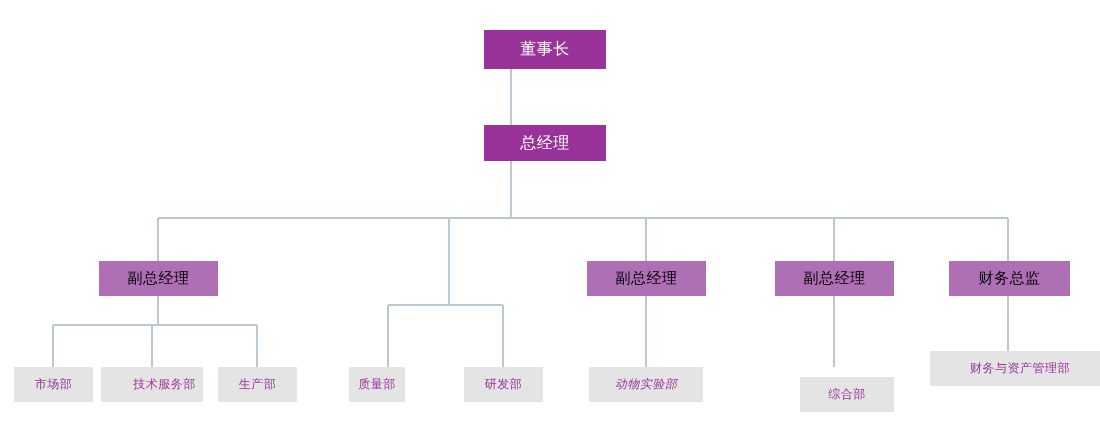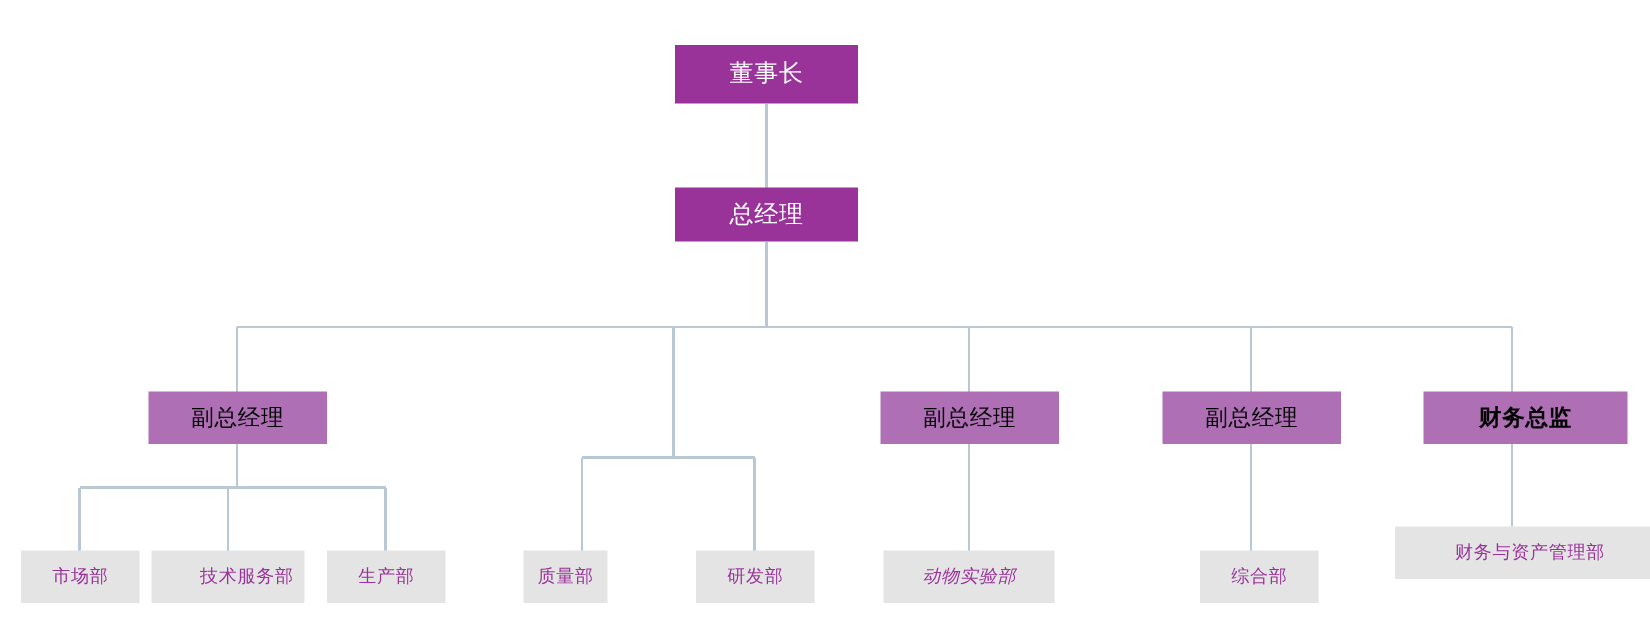--- a/index.html
+++ b/index.html
@@ -32,20 +32,21 @@
     justify-content: center;
     white-space: nowrap;
     letter-spacing: 0.5px;
     z-index: 2;
   }
   .node-level1 {
     background: #993399;
     color: #ffffff;
     font-size: 16px;
     height: 39px;
+    margin-left: 34px;
   }
   .node-level2 {
     background: #AE6FB4;
     color: #000000;
     font-size: 15px;
     height: 35px;
   }
   .node-level3 {
     background: #E4E4E4;
     color: #993399;
@@ -92,31 +93,31 @@
   <div class="node node-level1" style="left:450px; top:30px; width:122px;">董事长</div>
 
   <div class="node node-level1" style="left:450px; top:125px; width:122px; height:36px;">总经理</div>
 
   <div class="node node-level2" style="left:99px; top:261px; width:119px;">副总经理</div>
 
   <div class="node node-level2" style="left:587px; top:261px; width:119px;">副总经理</div>
 
   <div class="node node-level2" style="left:775px; top:261px; width:119px;">副总经理</div>
 
-  <div class="node node-level2" style="left:949px; top:261px; width:136px;font-weight:bold;">财务总监</div>
+  <div class="node node-level2" style="left:949px; top:261px; width:121px;">财务总监</div>
 
   <div class="node node-level3" style="left:14px; top:367px; width:79px;">市场部</div>
 
   <div class="node node-level3" style="left:101px; top:367px; width:102px;padding-left:25px;">技术服务部</div>
 
   <div class="node node-level3" style="left:218px; top:367px; width:79px;font-family:Liberation Mono, monospace;">生产部</div>
 
   <div class="node node-level3" style="left:349px; top:367px; width:56px;">质量部</div>
 
   <div class="node node-level3" style="left:464px; top:367px; width:79px;">研发部</div>
 
   <div class="node node-level3" style="left:589px; top:367px; width:114px;font-style:italic;">动物实验部</div>
 
-  <div class="node node-level3" style="left:800px; top:367px; width:79px;">综合部</div>
+  <div class="node node-level3" style="left:800px; top:377px; width:94px;">综合部</div>
 
   <div class="node node-level3" style="left:930px; top:351px; width:180px;">财务与资产管理部</div>
 
 </div>
 
 </body></html>

